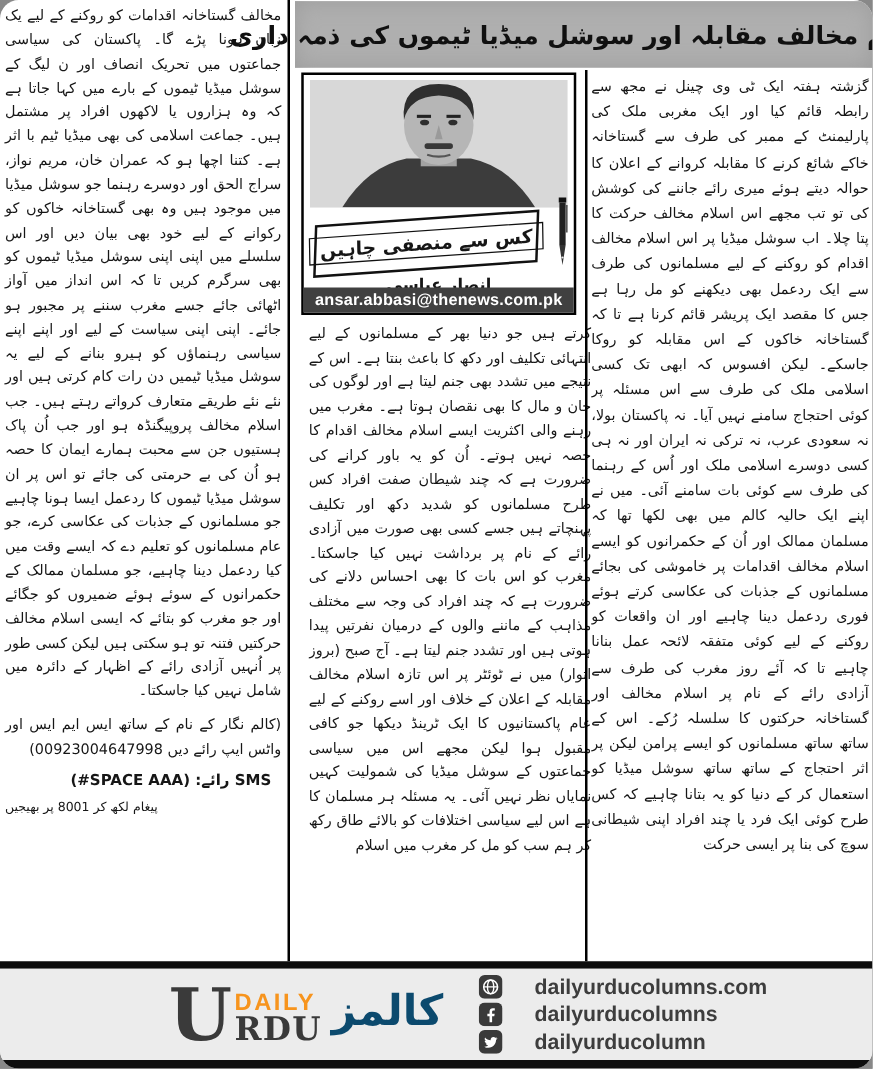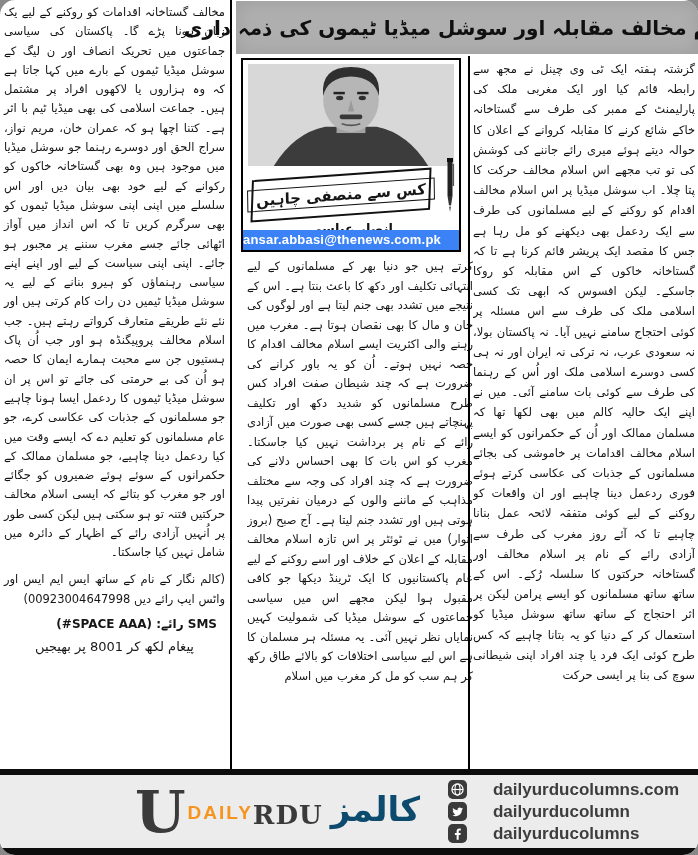--- a/index.html
+++ b/index.html
@@ -24,21 +24,21 @@
   }
   
   .body{
     direction:rtl;text-align:justify;font-size:11.5px;line-height:19.5px;
     margin:0;color:#161616;
   }
   .col-left{position:absolute;left:2px;top:3px;width:225px;height:764px;overflow:hidden;padding:0 2px;box-sizing:border-box;}
   .col-left .body{line-height:19.3px;}
   .note{direction:rtl;text-align:justify;font-size:11.5px;line-height:20px;margin:6px 0 0 0;}
   .sms-line{direction:rtl;text-align:right;font-size:12px;font-weight:bold;line-height:22px;margin:4px 8px 0 0;}
-  .sms-send{direction:rtl;text-align:center;font-size:13px;line-height:20px;margin:2px 0 0 0;}
+  .sms-send{direction:rtl;text-align:left;font-size:10px;line-height:20px;margin:2px 0 0 0;}
   .body-mid{position:absolute;left:247px;top:257px;width:226px;height:510px;overflow:hidden;}
   .col-right{position:absolute;left:473px;top:59px;width:222px;height:708px;overflow:hidden;}
   .col-right .body{line-height:20.2px;}
   
   .author-box{
     position:absolute;left:241px;top:58px;width:220px;height:194px;
     border:2px solid #000;box-sizing:border-box;background:#fff;
   }
   .photo{margin:4px 5px 0 5px;height:102px;background:#dcdcdc;overflow:hidden;}
   .photo svg{display:block;width:100%;height:100%;}
@@ -51,35 +51,35 @@
   .banner-inner{
     border:1px solid #111;padding:1px 8px;direction:rtl;
     font-size:15px;font-weight:bold;white-space:nowrap;transform:skewX(3deg);
   }
   .pen{position:absolute;right:2px;top:-12px;}
   .author-name{
     text-align:center;direction:rtl;font-size:13px;font-weight:bold;
     height:18px;line-height:18px;
   }
   .email-strip{
-    position:absolute;left:0;right:0;bottom:0;background:#3b82f6;color:#fff;
-    text-align:left;font-size:13px;font-weight:bold;height:20px;line-height:20px;
+    position:absolute;left:0;right:0;bottom:0;background:#404040;color:#fff;
+    text-align:center;font-size:13px;font-weight:bold;height:20px;line-height:20px;
     font-family:"Liberation Sans",sans-serif;letter-spacing:0.2px;
   }
   
   .footer-bar{position:absolute;left:0;width:698px;background:#0d0d0d;}
   .footer-bar.top{top:769px;height:6px;}
   .footer-bar.bottom{top:848px;height:7px;}
   .footer-main{
     position:absolute;left:0;top:775px;width:698px;height:73px;background:#ececec;
     display:flex;align-items:center;box-sizing:border-box;padding-left:135px;
   }
   .logo{display:flex;align-items:center;color:#3a3a3a;}
   .logo-u{font-family:"DejaVu Serif",serif;font-weight:bold;font-size:58px;line-height:58px;}
-  .logo-stack{display:flex;margin-left:2px;margin-top:6px;}
+  .logo-stack{display:flex;flex-direction:column;margin-left:2px;margin-top:6px;}
   .logo-daily{font-family:"Liberation Sans",sans-serif;font-weight:bold;font-size:19px;line-height:19px;letter-spacing:2px;color:#f7941d;}
   .logo-rdu{font-family:"DejaVu Serif",serif;font-weight:bold;font-size:26px;line-height:24px;letter-spacing:1px;}
   .logo-urdu{direction:rtl;font-size:34px;font-weight:bold;margin-left:8px;margin-top:-6px;color:#0c4a6e;}
   .social{display:flex;flex-direction:column;gap:3px;margin-left:28px;}
   .social-row{display:flex;align-items:center;gap:7px;}
   .sicon{width:19px;height:19px;flex:0 0 19px;}
   .sicon svg{display:block;width:19px;height:19px;}
   .slink{
     font-family:"Liberation Sans",sans-serif;font-weight:bold;font-size:17px;
     color:#3d3d3d;line-height:19px;margin-left:19px;
@@ -168,31 +168,31 @@
             <ellipse cx="12" cy="12" rx="3.2" ry="7" fill="none" stroke="#fff" stroke-width="1.4"></ellipse>
             <line x1="5" y1="12" x2="19" y2="12" stroke="#fff" stroke-width="1.4"></line>
           </svg>
         </span>
         <span class="slink">dailyurducolumns.com</span>
       </div>
       <div class="social-row">
         <span class="sicon">
           <svg viewBox="0 0 24 24" aria-hidden="true">
             <rect width="24" height="24" rx="6" fill="#3a3a3a"></rect>
-            <path d="M19 8.3c-.5.2-1 .4-1.6.4.6-.3 1-.9 1.2-1.5-.5.3-1.1.6-1.8.7-.5-.5-1.2-.9-2-.9-1.5 0-2.8 1.2-2.8 2.8 0 .2 0 .4.1.6-2.3-.1-4.3-1.2-5.7-2.9-.2.4-.4.9-.4 1.4 0 1 .5 1.8 1.2 2.3-.4 0-.9-.1-1.2-.3 0 1.3 1 2.5 2.2 2.7-.2.1-.5.1-.7.1-.2 0-.3 0-.5-.1.3 1.1 1.4 1.9 2.6 2-.9.7-2.1 1.2-3.4 1.2h-.7c1.2.8 2.7 1.2 4.2 1.2 5 0 7.8-4.2 7.8-7.8v-.4c.6-.3 1.1-.8 1.5-1.5z" fill="#fff"></path>
+            <path d="M13.5 20v-6h2.2l.4-2.6h-2.6V9.6c0-.8.3-1.4 1.5-1.4h1.2V5.9c-.3 0-1.1-.1-2-.1-2 0-3.3 1.2-3.3 3.4v2.2H8.7V14h2.2v6z" fill="#fff"></path>
           </svg>
         </span>
-        <span class="slink">dailyurducolumn</span>
+        <span class="slink">dailyurducolumns</span>
       </div>
       <div class="social-row">
         <span class="sicon">
           <svg viewBox="0 0 24 24" aria-hidden="true">
             <rect width="24" height="24" rx="6" fill="#3a3a3a"></rect>
-            <path d="M13.5 20v-6h2.2l.4-2.6h-2.6V9.6c0-.8.3-1.4 1.5-1.4h1.2V5.9c-.3 0-1.1-.1-2-.1-2 0-3.3 1.2-3.3 3.4v2.2H8.7V14h2.2v6z" fill="#fff"></path>
+            <path d="M19 8.3c-.5.2-1 .4-1.6.4.6-.3 1-.9 1.2-1.5-.5.3-1.1.6-1.8.7-.5-.5-1.2-.9-2-.9-1.5 0-2.8 1.2-2.8 2.8 0 .2 0 .4.1.6-2.3-.1-4.3-1.2-5.7-2.9-.2.4-.4.9-.4 1.4 0 1 .5 1.8 1.2 2.3-.4 0-.9-.1-1.2-.3 0 1.3 1 2.5 2.2 2.7-.2.1-.5.1-.7.1-.2 0-.3 0-.5-.1.3 1.1 1.4 1.9 2.6 2-.9.7-2.1 1.2-3.4 1.2h-.7c1.2.8 2.7 1.2 4.2 1.2 5 0 7.8-4.2 7.8-7.8v-.4c.6-.3 1.1-.8 1.5-1.5z" fill="#fff"></path>
           </svg>
         </span>
-        <span class="slink">dailyurducolumns</span>
+        <span class="slink">dailyurducolumn</span>
       </div>
     </div>
   </div>
   <div class="footer-bar bottom"></div>
 
 </div>
 
 </body></html>

